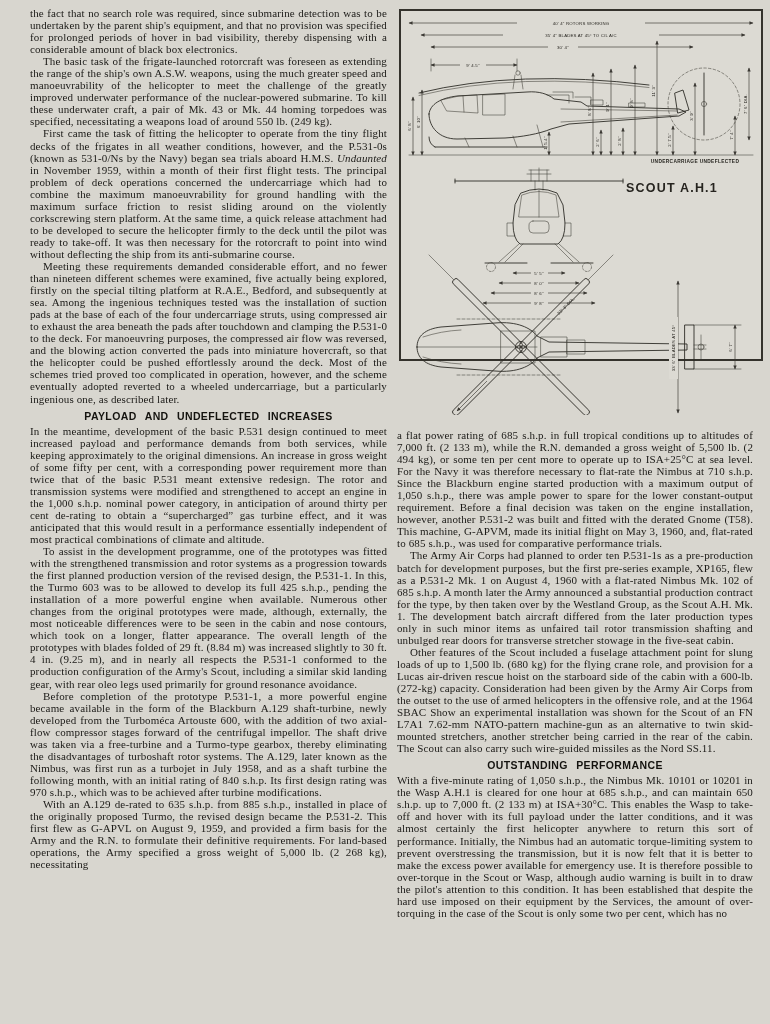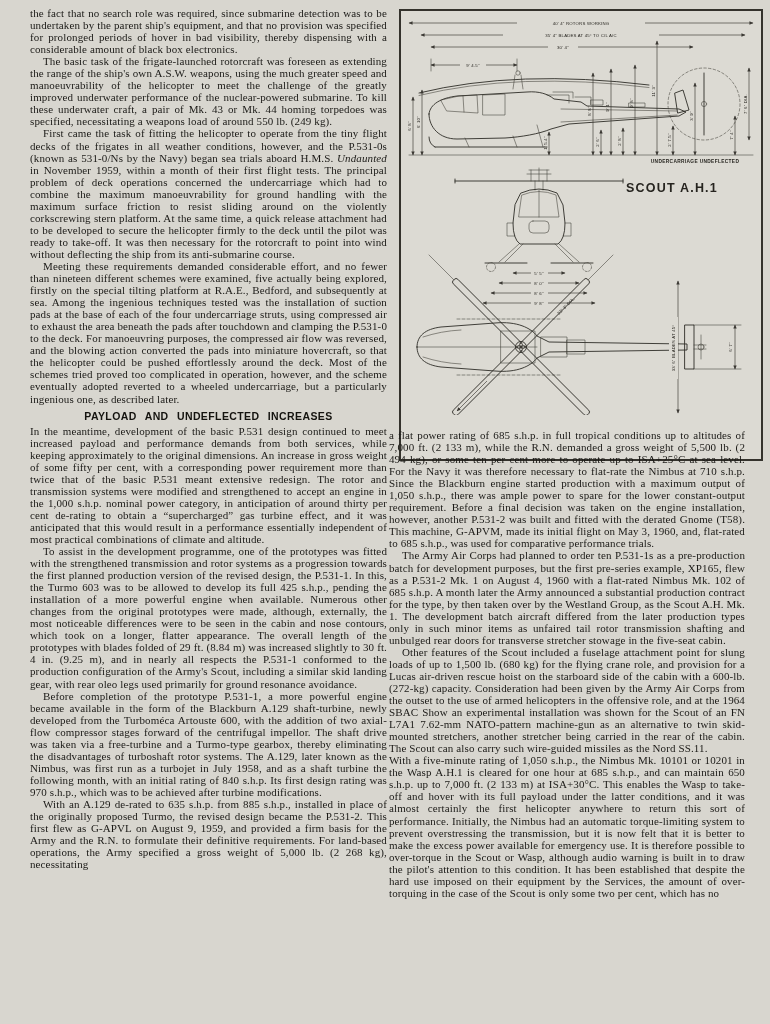--- a/index.html
+++ b/index.html
@@ -4,33 +4,33 @@
 <style>
   html,body{margin:0;padding:0;background:#7b7b78;}
   .page{
     position:relative;width:770px;height:1024px;margin:0 auto;
     background:#d8d6cf;color:#1b1a17;overflow:hidden;
     font-family:"Liberation Serif",serif;
     text-decoration:underline;
   }
   .col{position:absolute;}
   .col-left{left:30px;top:7px;width:357px;}
-  .col-right{left:389px;top:429px;width:356px;}
+  .col-right{left:397px;top:429px;width:356px;}
   p.body-text{
     margin:0;font-size:11px;line-height:12.05px;text-align:justify;
     letter-spacing:0.12px;
   }
   p.ind{text-indent:13px;}
   .sect-head{
     font-family:"Liberation Sans",sans-serif;font-size:10.5px;font-weight:bold;
     text-align:center;letter-spacing:0.4px;word-spacing:5px;margin:5px 0 3px 0;
     color:#14130f;
   }
   .diagram{
-    position:absolute;left:399px;top:9px;width:364px;height:452px;
+    position:absolute;left:399px;top:9px;width:364px;height:352px;
     border:2px solid #34322c;background:#dcdad3;box-sizing:border-box;
   }
   .diagram svg{display:block;}
   svg text{font-family:"Liberation Sans",sans-serif;fill:#26241f;}
   .lbl{font-size:4.8px;letter-spacing:0.35px;font-weight:bold;}
   .lblr{font-size:4.3px;letter-spacing:0.2px;}
   .ttl{font-size:12.5px;font-weight:bold;letter-spacing:1.2px;}
   .draw{stroke:#2e2c27;stroke-width:0.9;fill:none;stroke-linejoin:round;stroke-linecap:round;}
   .drawthin{stroke:#3c3a34;stroke-width:0.55;fill:none;stroke-linejoin:round;stroke-linecap:round;}
   .dim{stroke:#3a3833;stroke-width:0.65;fill:none;}
@@ -211,16 +211,17 @@
         <path class="dim" marker-start="url(#ah)" marker-end="url(#ah)" d="M334,314V358"></path>
         <text class="lblr" transform="rotate(-90 331 336)" x="331" y="336" text-anchor="middle">6' 7"</text>
       </g>
     </svg>
   </div>
 
   <div class="col col-right">
     <p class="body-text">a flat power rating of 685 s.h.p. in full tropical conditions up to altitudes of 7,000 ft. (2 133 m), while the R.N. demanded a gross weight of 5,500 lb. (2 494 kg), or some ten per cent more to operate up to ISA+25°C at sea level. For the Navy it was therefore necessary to flat-rate the Nimbus at 710 s.h.p. Since the Blackburn engine started production with a maximum output of 1,050 s.h.p., there was ample power to spare for the lower constant-output requirement. Before a final decision was taken on the engine installation, however, another P.531-2 was built and fitted with the derated Gnome (T58). This machine, G-APVM, made its initial flight on May 3, 1960, and, flat-rated to 685 s.h.p., was used for comparative performance trials.</p>
     <p class="body-text ind">The Army Air Corps had planned to order ten P.531-1s as a pre-production batch for development purposes, but the first pre-series example, XP165, flew as a P.531-2 Mk. 1 on August 4, 1960 with a flat-rated Nimbus Mk. 102 of 685 s.h.p. A month later the Army announced a substantial production contract for the type, by then taken over by the Westland Group, as the Scout A.H. Mk. 1. The development batch aircraft differed from the later production types only in such minor items as unfaired tail rotor transmission shafting and unbulged rear doors for transverse stretcher stowage in the five-seat cabin.</p>
     <p class="body-text ind">Other features of the Scout included a fuselage attachment point for slung loads of up to 1,500 lb. (680 kg) for the flying crane role, and provision for a Lucas air-driven rescue hoist on the starboard side of the cabin with a 600-lb. (272-kg) capacity. Consideration had been given by the Army Air Corps from the outset to the use of armed helicopters in the offensive role, and at the 1964 SBAC Show an experimental installation was shown for the Scout of an FN L7A1 7.62-mm NATO-pattern machine-gun as an alternative to twin skid-mounted stretchers, another stretcher being carried in the rear of the cabin. The Scout can also carry such wire-guided missiles as the Nord SS.11.</p>
+    <h2 class="sect-head">OUTSTANDING PERFORMANCE</h2>
     <p class="body-text">With a five-minute rating of 1,050 s.h.p., the Nimbus Mk. 10101 or 10201 in the Wasp A.H.1 is cleared for one hour at 685 s.h.p., and can maintain 650 s.h.p. up to 7,000 ft. (2 133 m) at ISA+30°C. This enables the Wasp to take-off and hover with its full payload under the latter conditions, and it was almost certainly the first helicopter anywhere to return this sort of performance. Initially, the Nimbus had an automatic torque-limiting system to prevent overstressing the transmission, but it is now felt that it is better to make the excess power available for emergency use. It is therefore possible to over-torque in the Scout or Wasp, although audio warning is built in to draw the pilot's attention to this condition. It has been established that despite the hard use imposed on their equipment by the Services, the amount of over-torquing in the case of the Scout is only some two per cent, which has no</p>
   </div>
 
 </div>
 
 </body></html>

